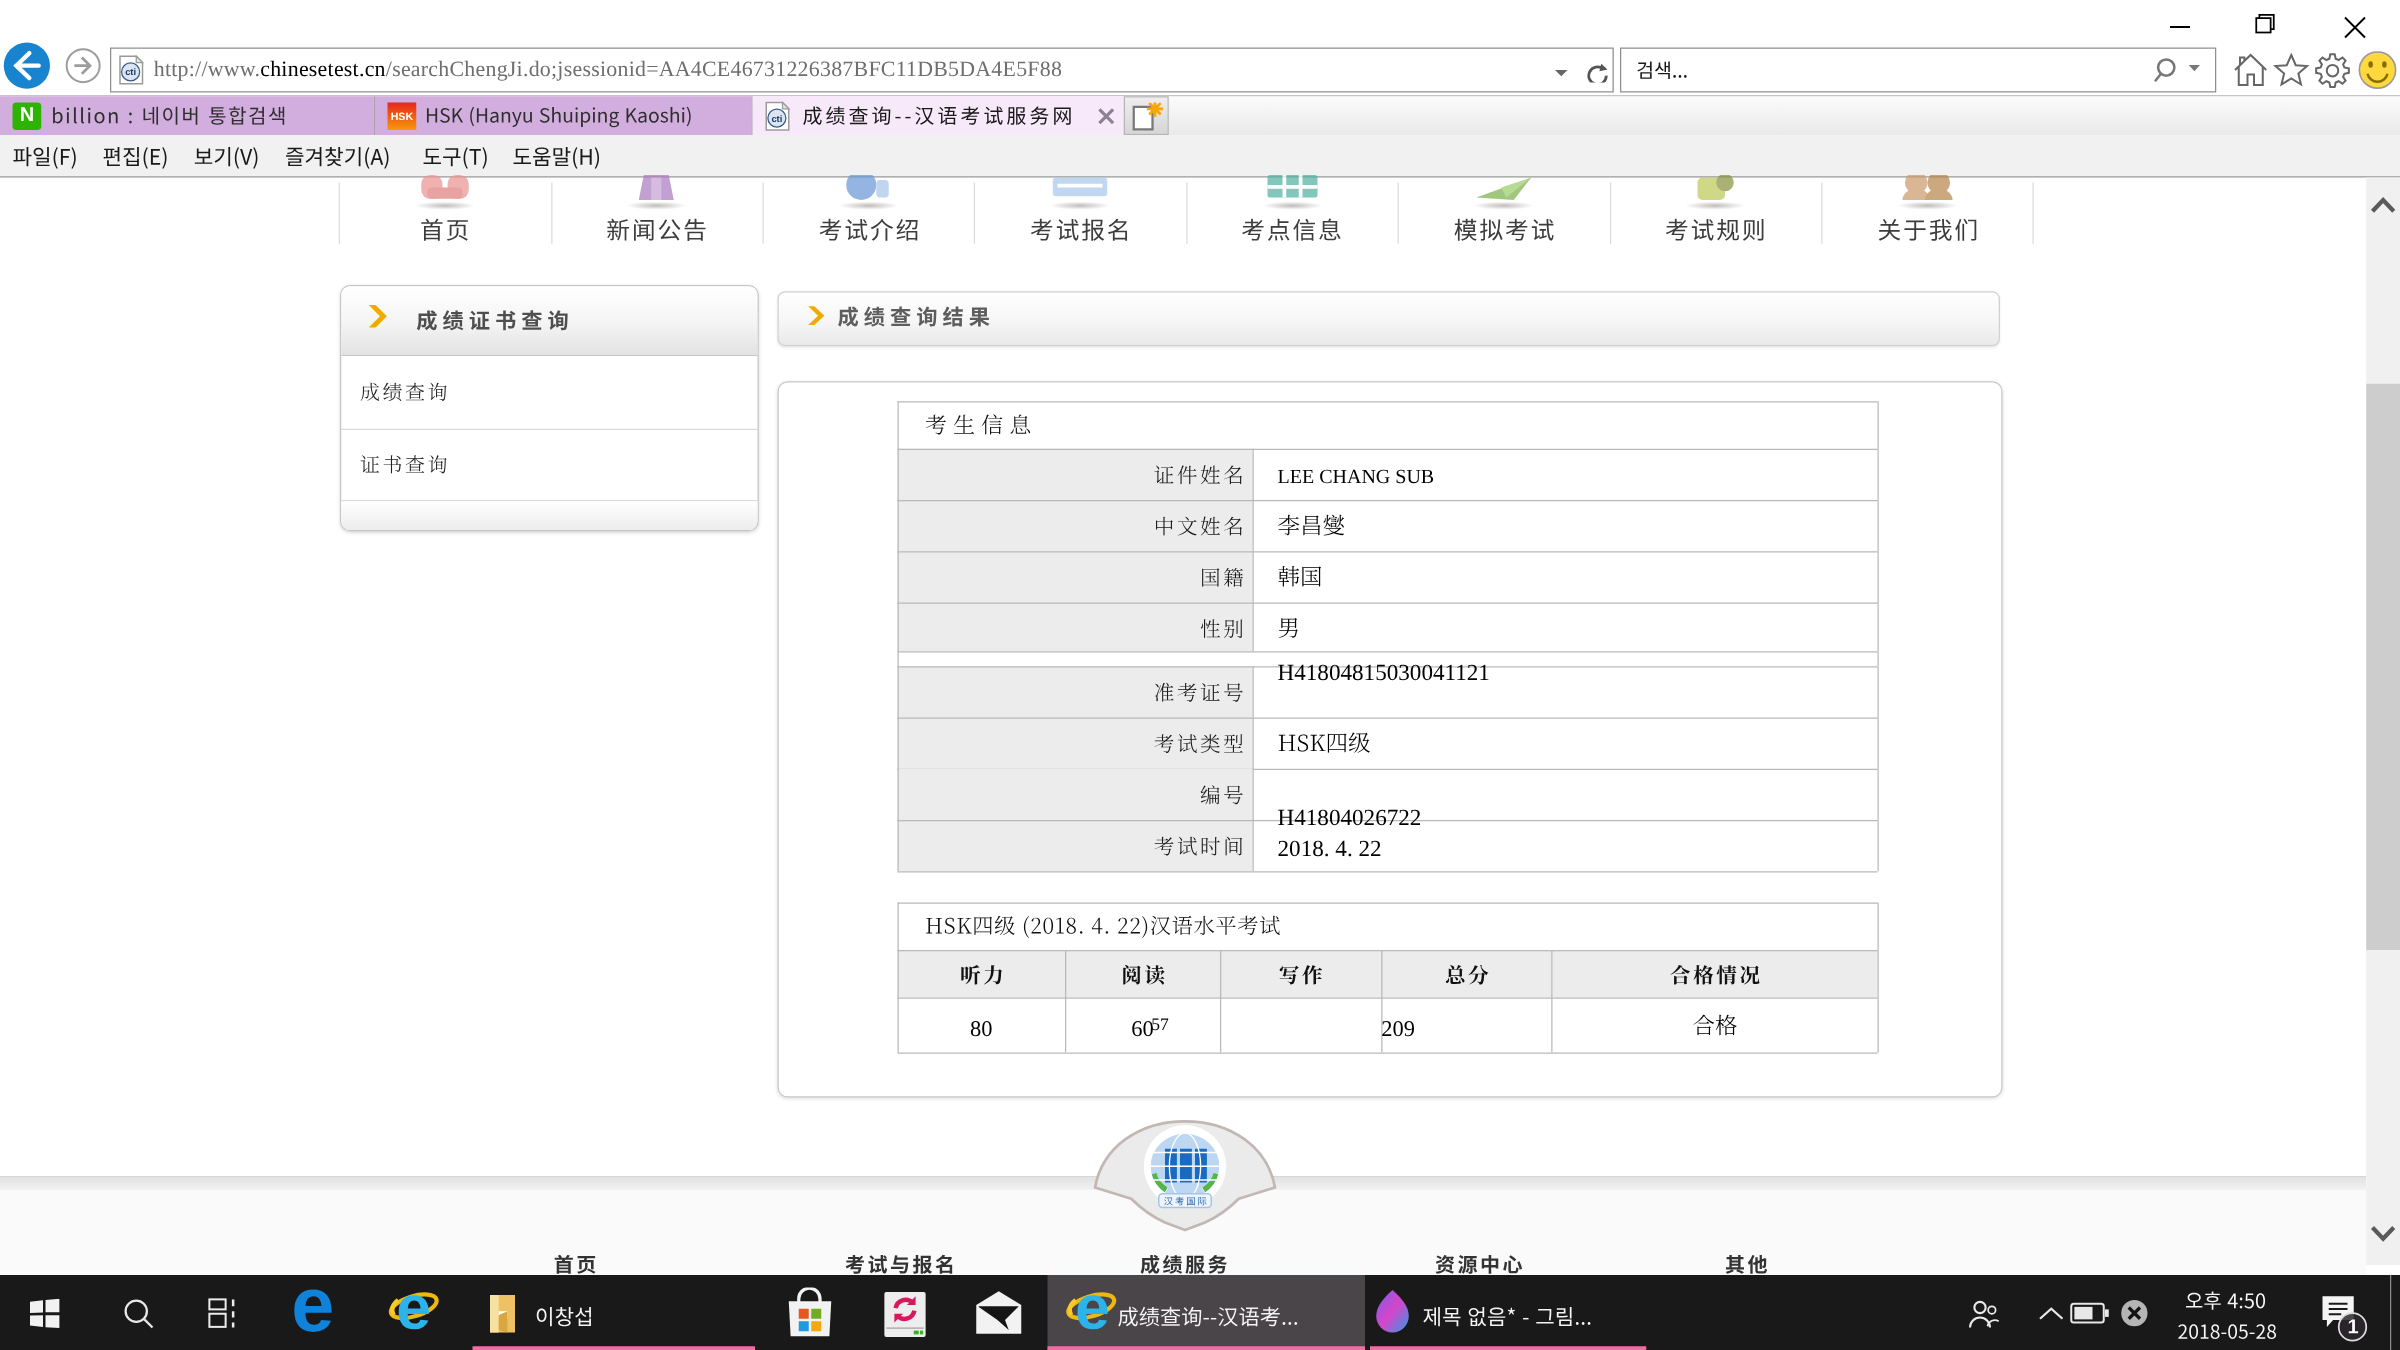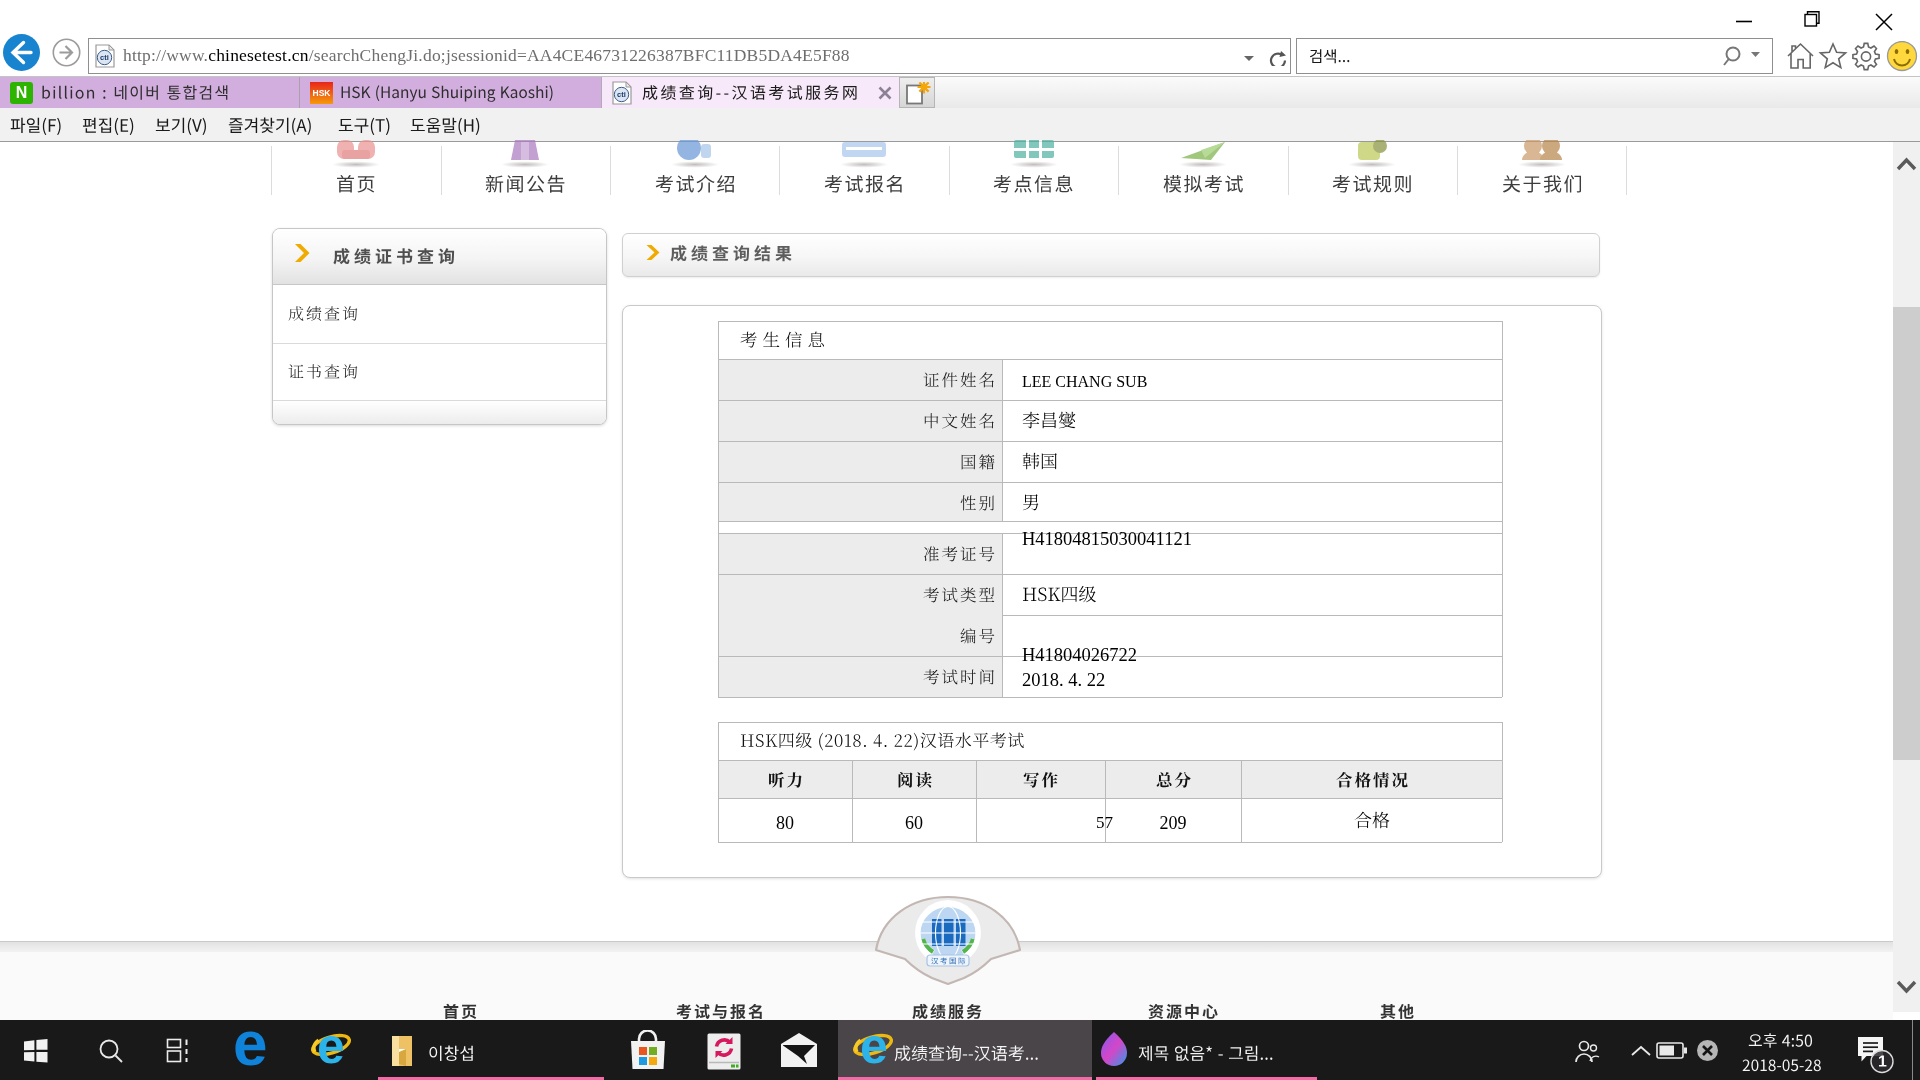--- a/index.html
+++ b/index.html
@@ -555,22 +555,22 @@
 <svg style="position:absolute;overflow:visible;left:1335.5px;top:766.9px" width="72.0" height="24.4">
     <g fill="#111" transform="matrix(0.01650,0,0,-0.01650,0,19.14)">
       <use href="#g142" x="0"></use>
       <use href="#g143" x="1121"></use>
       <use href="#g144" x="2242"></use>
       <use href="#g145" x="3364"></use>
     </g>
   </svg>
 <div class="serif" style="position:absolute;left:718px;width:134px;top:813px;font-size:18px;color:#000;text-align:center">80</div>
 <div class="serif" style="position:absolute;left:852px;width:124px;top:813px;font-size:18px;color:#000;text-align:center">60</div>
-<div class="serif" style="position:absolute;left:984px;width:129px;top:813px;font-size:17px;color:#000;text-align:right">57</div>
-<div class="serif" style="position:absolute;left:1105px;width:136px;top:813px;font-size:18px;color:#000;text-align:center">209</div>
+<div class="serif" style="position:absolute;left:921px;width:129px;top:813px;font-size:14px;color:#000;text-align:left">57</div>
+<div class="serif" style="position:absolute;left:1105px;width:136px;top:813px;font-size:18px;color:#000;">209</div>
 <svg style="position:absolute;overflow:visible;left:1353.5px;top:806.1px" width="36.0" height="26.6">
     <g fill="#000" transform="matrix(0.01800,0,0,-0.01800,0,20.88)">
       <use href="#g146" x="0"></use>
       <use href="#g147" x="1000"></use>
     </g>
   </svg>
 <div style="position:absolute;left:0px;top:941px;width:1893px;height:1px;background:#c9c9c9"></div>
 <div style="position:absolute;left:0px;top:942px;width:1893px;height:10px;background:linear-gradient(180deg,#e2e2e2,#f2f2f2)"></div>
 <div style="position:absolute;left:0px;top:952px;width:1893px;height:68px;background:#fafafa"></div>
 <svg style="position:absolute;left:872px;top:893px" width="152" height="95" viewBox="0 0 152 95">

